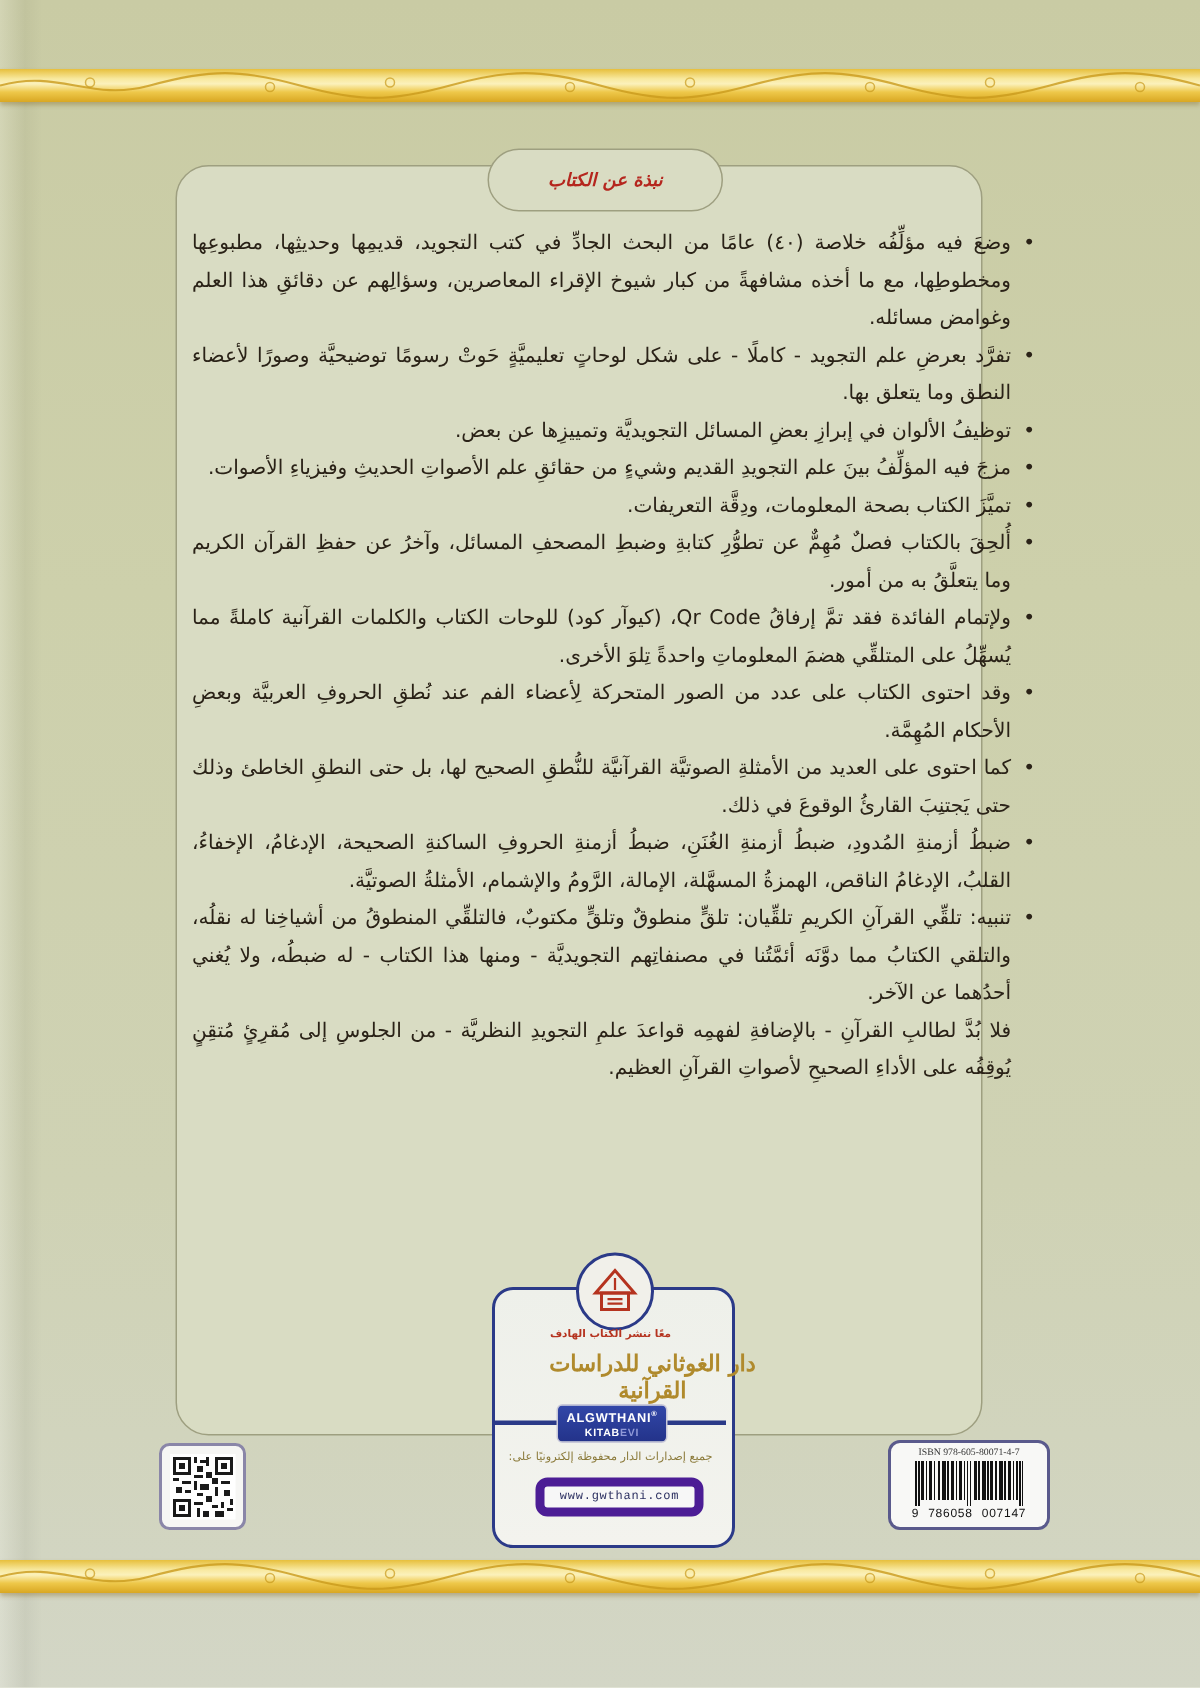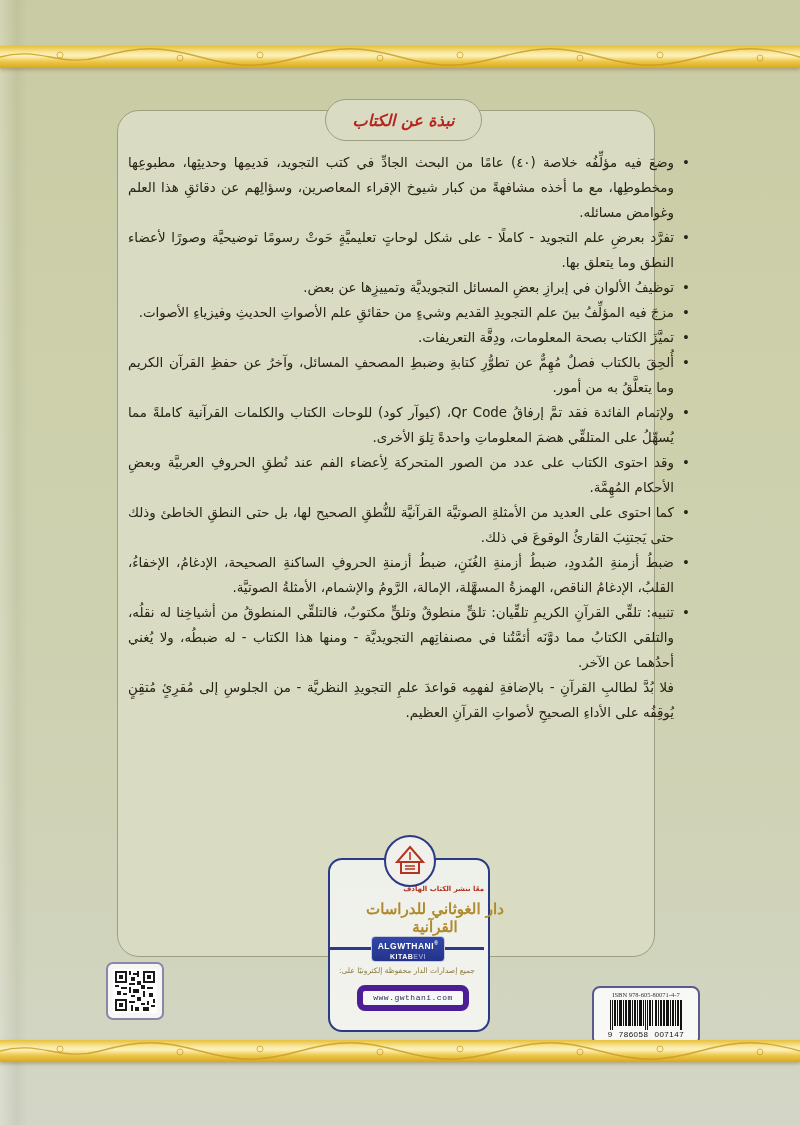--- a/index.html
+++ b/index.html
@@ -22,21 +22,21 @@
     border: 1.5px solid #9e9f80; border-radius: 22px;
     background: #d9dcc3;
   }
   .title-pill {
     position: absolute; left: 325px; top: 99px; width: 155px; height: 40px;
     border: 1.5px solid #9e9f80; border-radius: 22px; background: #d9dcc3;
     display: flex; align-items: center; justify-content: center;
   }
   .title-pill span {
     color: #b5261e; font-family: "DejaVu Serif", serif; font-style: italic;
-    font-size: 16px; font-weight: bold;
+    font-size: 12px; font-weight: bold;
   }
   .content {
     position: absolute; left: 128px; top: 150px; width: 562px;
     direction: rtl; text-align: justify;
     color: #2a2217; font-family: "DejaVu Sans", sans-serif;
     font-size: 13.4px; line-height: 25px;
   }
   .content .item { position: relative; padding-right: 16px; margin: 0; }
   .content .item::before {
     content: "•"; position: absolute; right: 0; top: 0; color: #2a2217;
@@ -48,21 +48,21 @@
     position: absolute; left: 328px; top: 858px; width: 158px; height: 170px;
     border: 2px solid #2b3a88; border-radius: 14px;
     background: linear-gradient(180deg, #eef0ea 0%, #f3f3ee 100%);
   }
   .pub-logo {
     position: absolute; left: 384px; top: 835px; width: 48px; height: 48px;
     border-radius: 50%; border: 2px solid #2b3a88; background: #f1f0ea;
     display: flex; align-items: center; justify-content: center;
   }
   .pub-slogan {
-    position: absolute; left: 330px; top: 885px; width: 154px; text-align: right;
+    position: absolute; left: 330px; top: 885px; width: 154px; text-align: center;
     direction: rtl; color: #b5331f; font-size: 7px; font-weight: bold;
   }
   .pub-name {
     position: absolute; left: 330px; top: 900px; width: 154px; text-align: center;
     direction: rtl; color: #b08a2c; font-family: "DejaVu Serif", serif;
     font-size: 15px; font-weight: bold; letter-spacing: -0.5px; padding-left: 28px;
   }
   .pub-rule {
     position: absolute; left: 330px; top: 947px; width: 154px; height: 3px; background: #2b3a88;
   }
@@ -89,21 +89,21 @@
   
   .qr-box {
     position: absolute; left: 106px; top: 962px; width: 54px; height: 54px;
     border: 2px solid #8a86a8; border-radius: 7px; background: #f6f6f4;
     display: flex; align-items: center; justify-content: center;
   }
 
   
   .isbn-box {
     position: absolute; left: 592px; top: 960px; width: 104px; height: 56px;
-    border: 2px solid #5a5a8c; border-radius: 8px; background: #f8f8f6; margin-top: 26px;
+    border: 2px solid #5a5a8c; border-radius: 8px; background: #f8f8f6;
   }
   .isbn-text {
     position: absolute; left: 0; top: 3px; width: 104px; text-align: center;
     font-family: "Liberation Serif", serif; font-size: 6.5px; color: #333;
   }
   .isbn-bars { position: absolute; left: 16px; top: 12px; }
   .isbn-num {
     position: absolute; left: 0; top: 42px; width: 104px; text-align: center;
     font-family: "Liberation Sans", sans-serif; font-size: 8px; color: #111; letter-spacing: 0.5px;
   }

